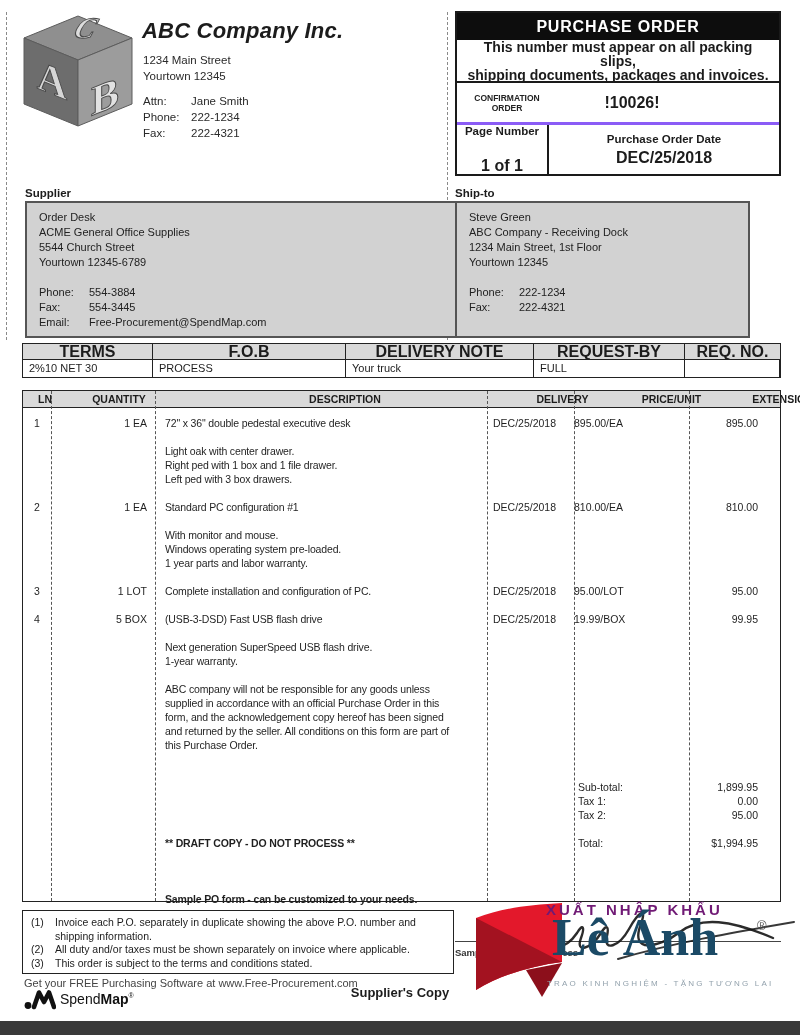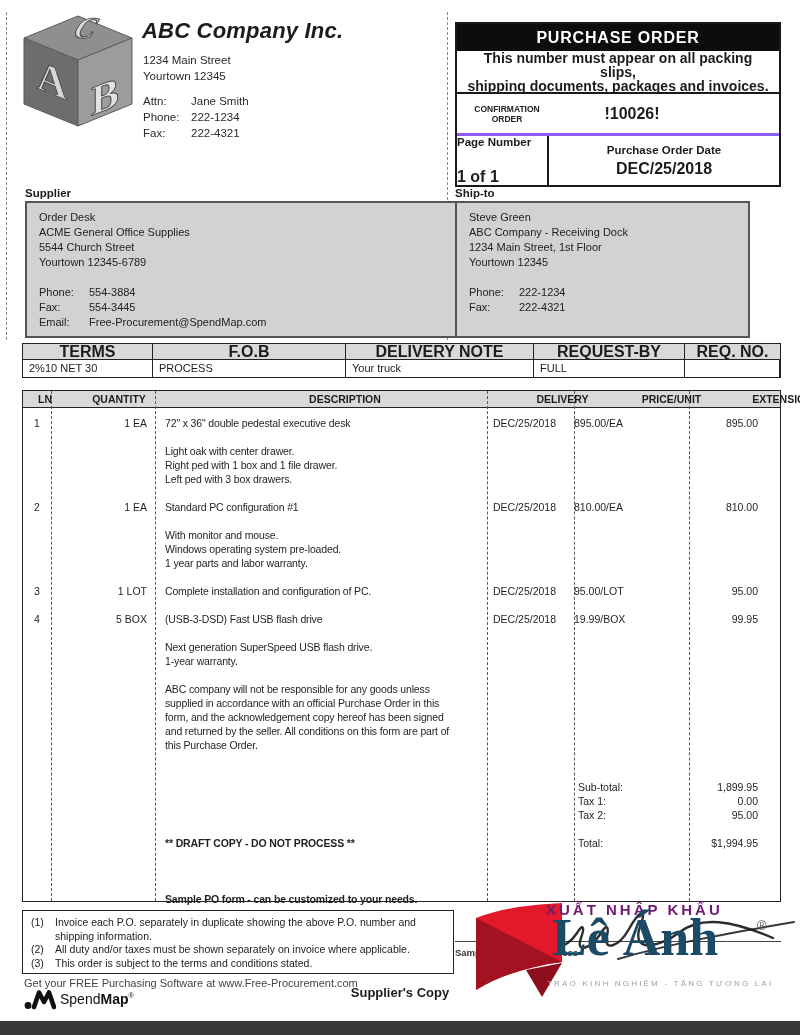--- a/index.html
+++ b/index.html
@@ -11,31 +11,31 @@
 
   
   #cube-logo{position:absolute;left:22px;top:14px;}
   #company-name{position:absolute;left:142px;top:18px;font-size:22px;font-weight:bold;font-style:italic;letter-spacing:.2px;}
   #company-addr{position:absolute;left:143px;top:52px;font-size:11.5px;line-height:16px;color:#2a2a2a;}
   #company-contacts{position:absolute;left:143px;top:93px;font-size:11.5px;line-height:16px;color:#2a2a2a;}
   .crow{display:flex;}
   .crow .lbl{width:48px;flex:none;}
 
   
-  #po-box{position:absolute;left:455px;top:22px;width:326px;height:165px;border:2px solid #1a1a1a;box-sizing:border-box;background:#fff;}
+  #po-box{position:absolute;left:455px;top:11px;width:326px;height:165px;border:2px solid #1a1a1a;box-sizing:border-box;background:#fff;}
   #po-title{height:27px;background:#0d0d0d;color:#fff;font-weight:bold;font-size:16px;letter-spacing:.8px;
             display:flex;align-items:center;justify-content:center;}
   #po-notice{height:43px;border-bottom:2px solid #1a1a1a;box-sizing:border-box;display:flex;align-items:center;justify-content:center;
              font-weight:bold;font-size:14px;text-align:center;padding:0 8px;line-height:14px;}
   #po-conf{height:42px;border-bottom:3px solid #8b5cf6;box-sizing:border-box;display:flex;align-items:center;}
   #po-conf-label{width:100px;flex:none;text-align:center;font-weight:bold;font-size:8.5px;line-height:10px;color:#222;}
   #po-conf-value{width:150px;text-align:center;font-weight:bold;font-size:16px;}
   #po-bottom{height:49px;display:flex;}
   #po-page{width:92px;flex:none;border-right:2px solid #1a1a1a;box-sizing:border-box;display:flex;flex-direction:column;
-           align-items:flex-start;justify-content:center;gap:20px;}
+           align-items:center;justify-content:center;gap:20px;}
   #po-date{flex:1;display:flex;flex-direction:column;align-items:center;justify-content:center;gap:4px;}
   .po-cell-label{font-weight:bold;font-size:11.5px;}
   .po-cell-value{font-weight:bold;font-size:16px;}
 
   
   .addr-label{position:absolute;top:187px;font-weight:bold;font-size:11.5px;}
   .addr-box{position:absolute;top:201px;height:137px;background:#d2d2d2;border:2px solid #555;box-sizing:border-box;
             padding:7px 12px;font-size:11px;line-height:15px;color:#222;}
   .addr-gap{height:15px;}
   .addr-box .crow .lbl{width:50px;}

